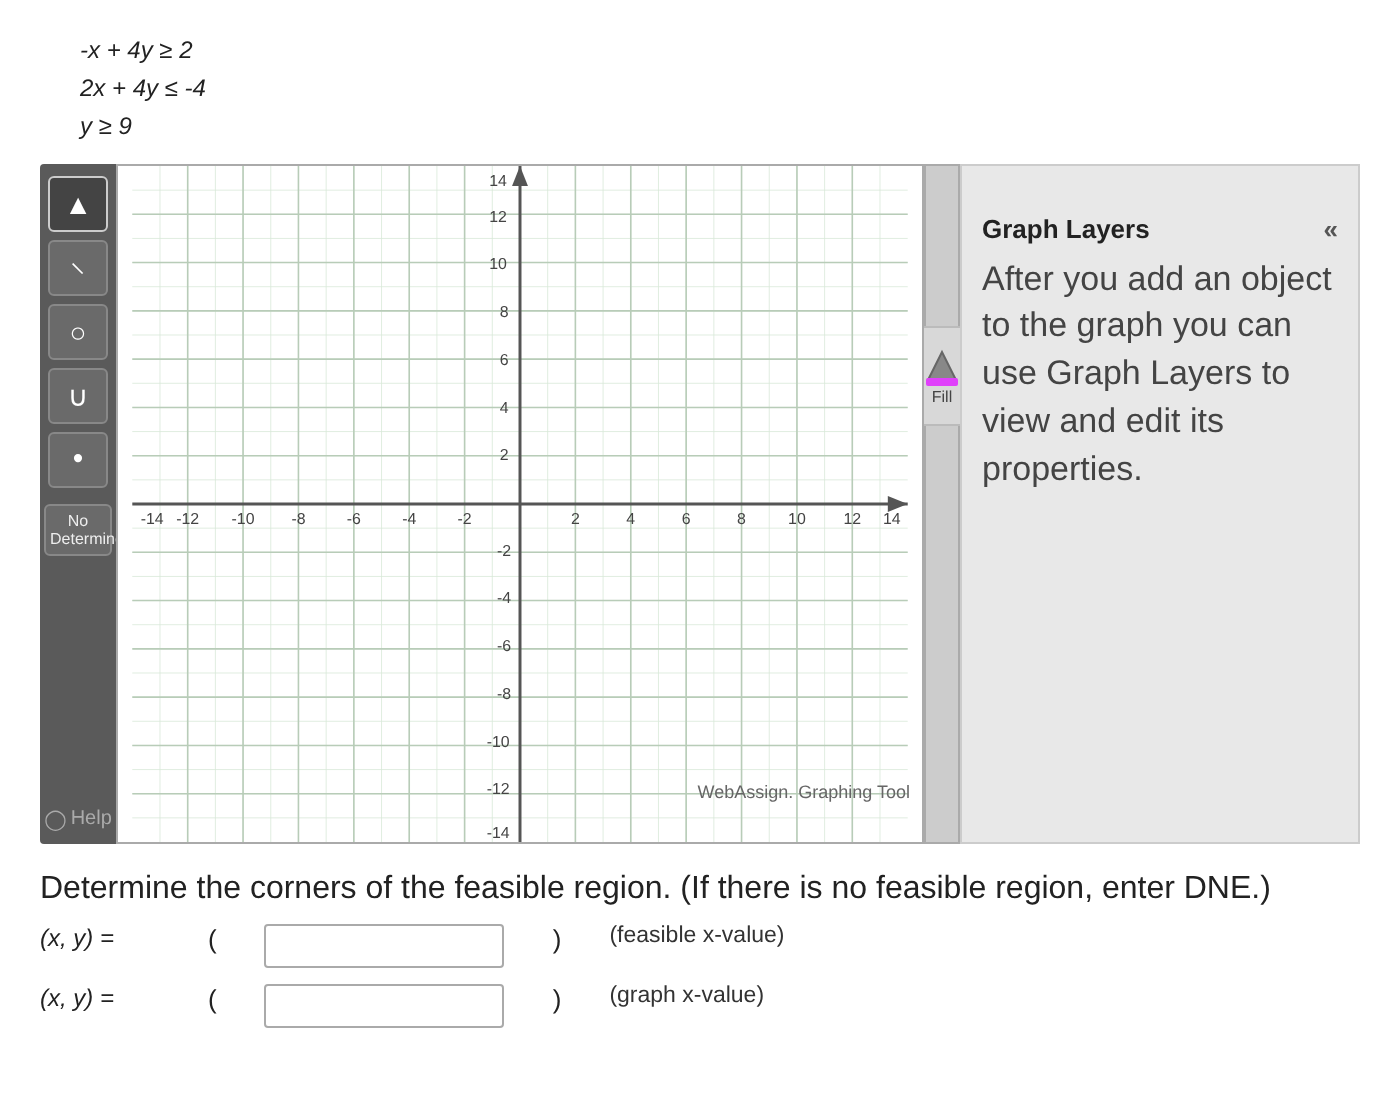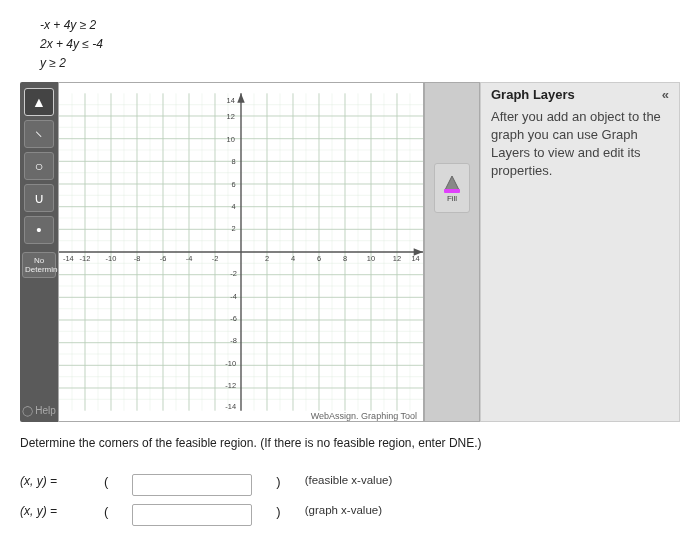--- a/index.html
+++ b/index.html
@@ -82,21 +82,21 @@
       flex: 1;
       background: #fff;
       border: 1px solid #aaa;
       position: relative;
       height: 340px;
       overflow: hidden;
     }
     .graph-layers-panel {
       background: #e8e8e8;
       border: 1px solid #ccc;
-      padding: 4px 10px;
+      padding: 24px 10px;
       font-size: 12px;
       flex: 1;
       min-height: 120px;
     }
     .graph-layers-header {
       display: flex;
       justify-content: space-between;
       align-items: center;
       margin-bottom: 6px;
     }
@@ -105,47 +105,47 @@
       font-size: 13px;
       color: #222;
     }
     .collapse-btn {
       cursor: pointer;
       font-size: 13px;
       color: #555;
       font-weight: bold;
     }
     .graph-layers-desc {
-      font-size: 13px;
+      font-size: 17px;
       color: #444;
       line-height: 1.4;
     }
     
     .webassign-label {
       position: absolute;
-      bottom: 0;
+      bottom: 20px;
       right: 6px;
       font-size: 9px;
       color: #666;
     }
     
     .grid-svg {
       position: absolute;
       top: 0; left: 0;
       width: 100%;
       height: 100%;
     }
     
     .bottom-section {
       margin-top: 14px;
       font-size: 12.5px;
     }
     .determine-text {
-      margin-bottom: 24px;
-      font-size: 12px;
+      margin-bottom: 8px;
+      font-size: 16px;
     }
     .coord-row {
       display: flex;
       gap: 24px;
       margin-bottom: 8px;
     }
     .coord-label {
       font-size: 12px;
       font-style: italic;
       min-width: 60px;
@@ -174,21 +174,21 @@
     }
   </style>
 </head>
 <body>
 
 <div class="page">
 
   <div class="inequalities">
     <div>-x + 4y ≥ 2</div>
     <div>2x + 4y ≤ -4</div>
-    <div>y ≥ 2</div>
+    <div>y ≥ 9</div>
   </div>
 
   <div class="main-graph-row" style="margin-top:8px;">
 
     <div class="toolbar">
       <div class="tool-btn active" title="Arrow">
         <span style="font-size:14px;color:#fff;">▲</span>
       </div>
       <div class="tool-btn" title="Line">
         <span style="font-size:14px;color:#fff;transform:rotate(45deg);display:inline-block;">⎯</span>
@@ -348,21 +348,21 @@
           <text x="184" y="292">-10</text>
           <text x="184" y="316">-12</text>
           <text x="184" y="338">-14</text>
         </g>
       </svg>
       <div class="webassign-label">WebAssign. Graphing Tool</div>
     </div>
 
     <div class="right-side">
 
-      <div style="display:flex;flex-direction:column;align-items:center;background:#ccc;border:1px solid #aaa;width:56px;height:340px;justify-content:flex-start;padding-top:80px;">
+      <div style="display:flex;flex-direction:column;align-items:center;background:#ccc;border:1px solid #aaa;width:18px;height:340px;justify-content:flex-start;padding-top:80px;">
         <div style="width:36px;height:50px;background:#d8d8d8;border:1px solid #bbb;border-radius:3px;display:flex;flex-direction:column;align-items:center;justify-content:center;cursor:pointer;">
           <svg width="22" height="22" viewBox="0 0 22 22" xmlns="http://www.w3.org/2000/svg">
             <path d="M4 18 L11 4 L18 18 Z" fill="#888" stroke="#666" stroke-width="1"></path>
             <rect x="3" y="17" width="16" height="4" fill="#e040fb" rx="1"></rect>
           </svg>
           <span style="font-size:8px;color:#444;">Fill</span>
         </div>
       </div>
 
       <div class="graph-layers-panel" style="width:200px;height:340px;">

